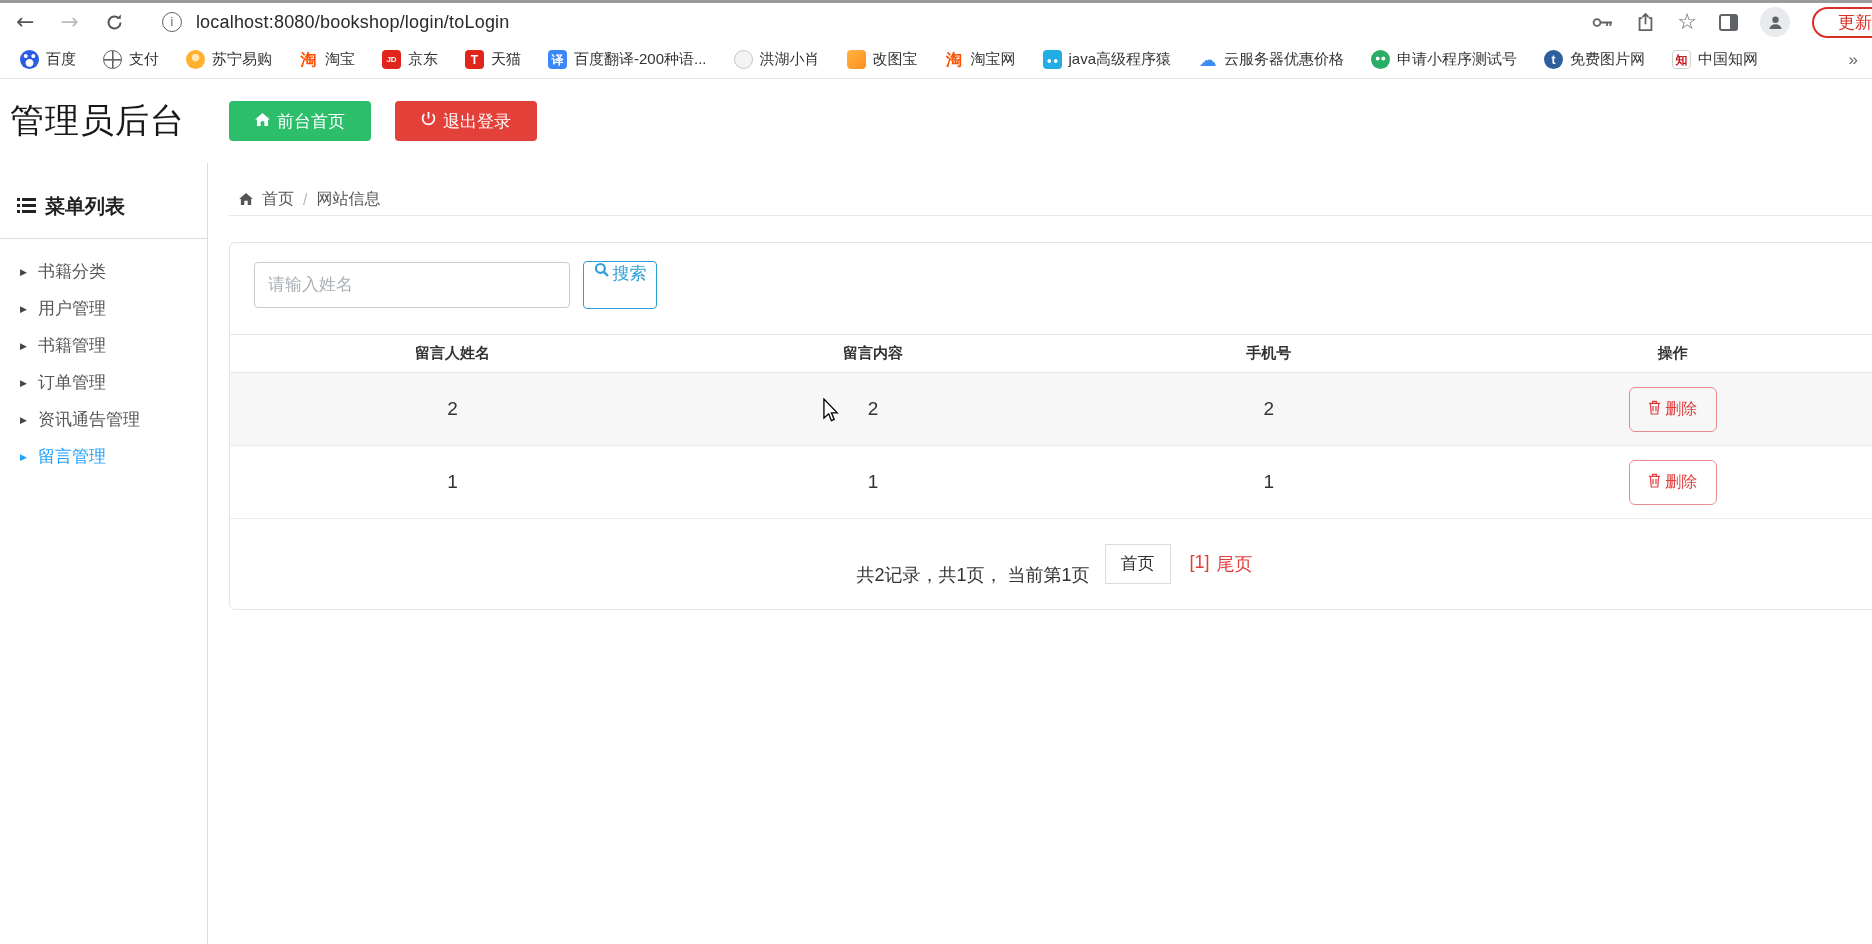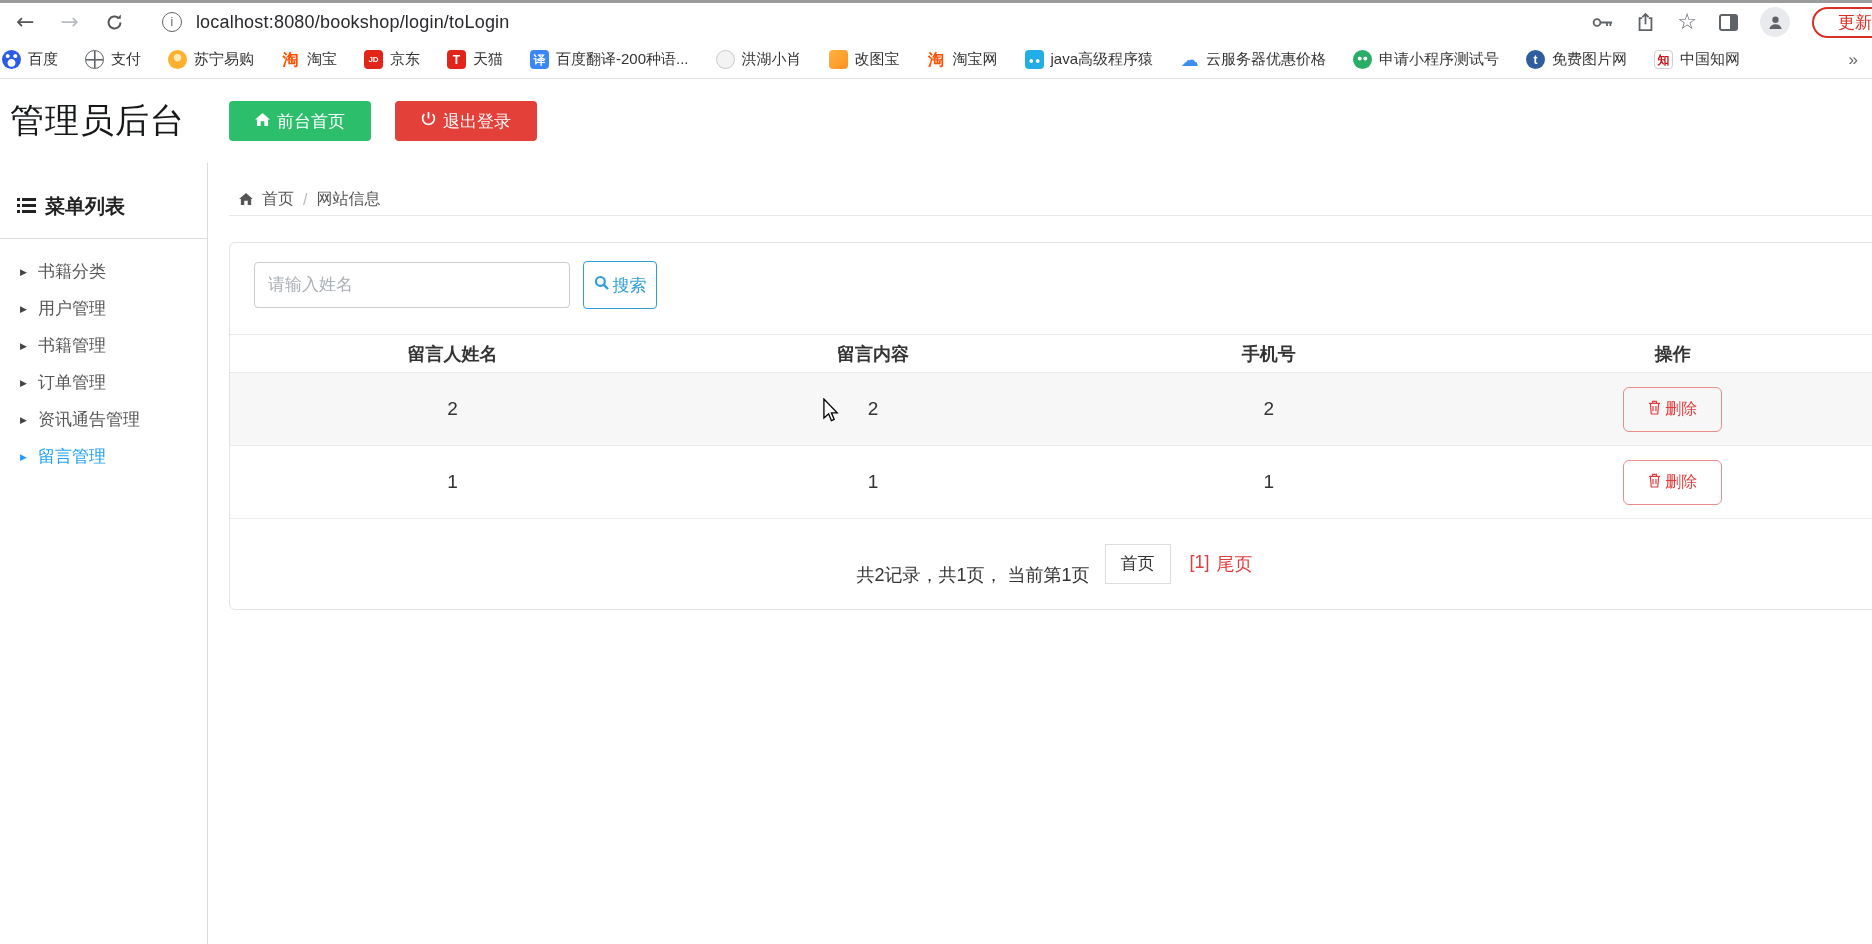--- a/index.html
+++ b/index.html
@@ -24,21 +24,21 @@
   .panel-icon { width:19px; height:17px; border:2px solid #5f6368; border-radius:3px;
     background:linear-gradient(to right, transparent 58%, #5f6368 58%); }
   .avatar { width:30px; height:30px; border-radius:50%; background:#e9eaee;
     display:flex; align-items:center; justify-content:center; }
   .update-pill { width:86px; height:31px; border:2px solid #d93025; border-radius:16px;
     color:#d93025; font-size:17px; display:flex; align-items:center; justify-content:center;
     margin-right:-26px; background:#fff; }
 
   
   .bookmarks { position:absolute; left:0; top:41px; width:1872px; height:38px; background:#fff;
-    border-bottom:1px solid #e4e4e4; display:flex; align-items:center; padding-left:2px; gap:27px; }
+    border-bottom:1px solid #e4e4e4; display:flex; align-items:center; padding-left:20px; gap:27px; }
   .bm { display:flex; align-items:center; gap:7px; flex:none; }
   .bm-label { font-size:15px; color:#333; white-space:nowrap; }
   .fav { width:19px; height:19px; border-radius:4px; display:inline-flex; align-items:center;
     justify-content:center; color:#fff; font-size:11px; font-weight:bold; flex:none; line-height:1; }
   .fav-baidu { border-radius:50%; background:
       radial-gradient(circle at 30% 32%, #fff 1.5px, rgba(255,255,255,0) 2.4px),
       radial-gradient(circle at 70% 32%, #fff 1.5px, rgba(255,255,255,0) 2.4px),
       radial-gradient(circle at 50% 68%, #fff 3.4px, rgba(255,255,255,0) 4.4px), #2b5ce6; }
   .fav-globe { border-radius:50%; border:1.6px solid #5f6368; background:
       linear-gradient(#5f6368,#5f6368) center/100% 1.6px no-repeat,
@@ -88,33 +88,33 @@
   .breadcrumb { position:absolute; left:31px; top:26px; display:flex; align-items:center; gap:9px;
     font-size:16px; color:#555; }
   .crumb-sep { color:#bbb; }
   .panel-topline { position:absolute; left:21px; top:52px; right:0; height:1px; background:#e8e8e8; }
   .card { position:absolute; left:21px; top:79px; right:-8px; height:368px; background:#fff;
     border:1px solid #e3e3e3; border-radius:6px; }
   .search-row { display:flex; align-items:center; gap:13px; padding:18px 0 0 24px; }
   .search-input { width:316px; height:46px; border:1px solid #ccc; border-radius:4px;
     font-size:17px; padding:12px 13px; color:#333; outline:none; }
   .search-input::placeholder { color:#aab0b6; }
-  .search-btn { display:inline-flex; align-items:center; justify-content:center; gap:3px;
+  .search-btn { display:inline-flex; justify-content:center; gap:3px;
     width:74px; height:48px; background:#fff; border:1px solid #2d9fd8; border-radius:4px;
     color:#2d9fd8; font-size:17px; cursor:pointer; }
   .grid-table { margin-top:25px; }
   .trow { display:grid; grid-template-columns:27% 24% 24% 25%; align-items:center; }
   .trow-head { height:39px; border-top:1px solid #e8e8e8; border-bottom:1px solid #e8e8e8; }
-  .th { text-align:center; font-size:18px; font-weight:bold; color:#333; }
+  .th { text-align:center; font-size:15px; font-weight:bold; color:#333; }
   .trow-data { height:73px; border-bottom:1px solid #ececec; }
   .trow-data.striped { background:#f7f7f7; }
   .td { text-align:center; font-size:19px; color:#333; }
   .td-action { display:flex; justify-content:center; }
   .del-btn { display:inline-flex; align-items:center; justify-content:center; gap:4px;
-    width:99px; height:45px; background:transparent; border:1px solid #ea8c8c; border-radius:6px;
+    width:88px; height:45px; background:transparent; border:1px solid #ea8c8c; border-radius:6px;
     color:#e23c3c; font-size:16px; cursor:pointer; }
   .pag-row { height:89px; display:flex; align-items:center; justify-content:center; gap:15px; }
   .pag-summary { font-size:18px; color:#333;margin-top:23px; }
   .pag-first { height:40px; padding:0 15px; display:inline-flex; align-items:center;
     background:#fff; border:1px solid #ddd; font-size:17px; color:#333; cursor:pointer; }
   .pag-red { color:#e23c3c; font-size:18px; cursor:pointer; }
   .pag-red-group { display:flex; gap:7px; margin-left:4px; }
 
   .cursor { position:absolute; left:822px; top:398px; z-index:50; }
 </style>

